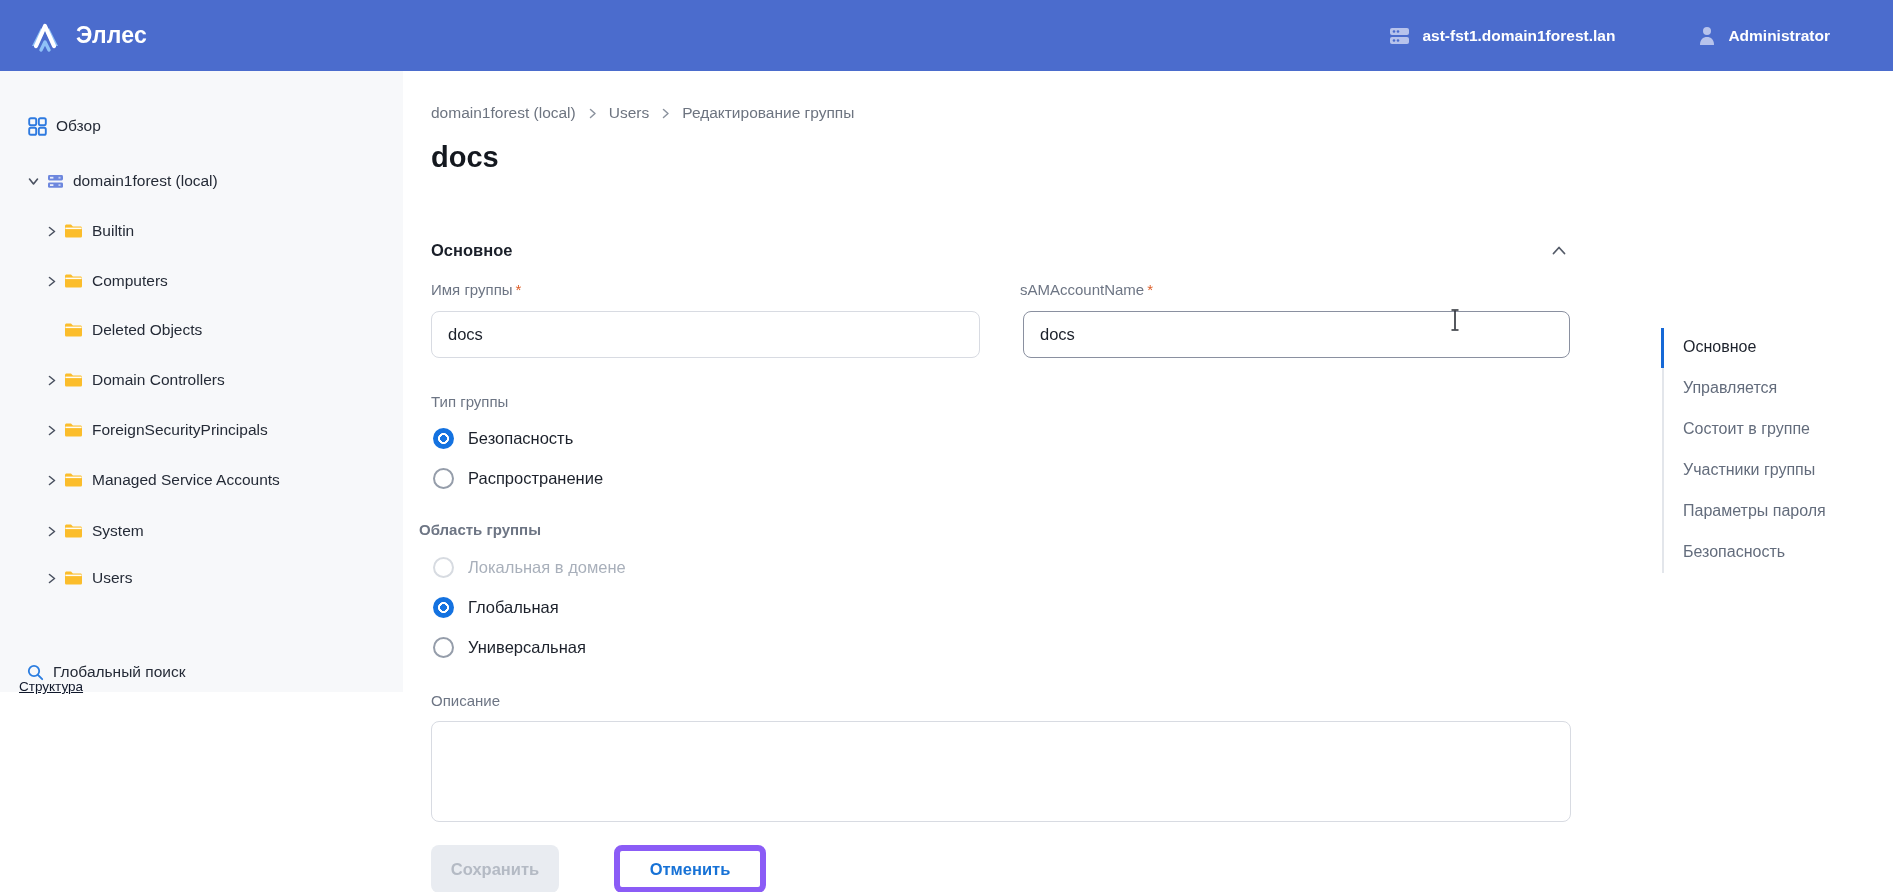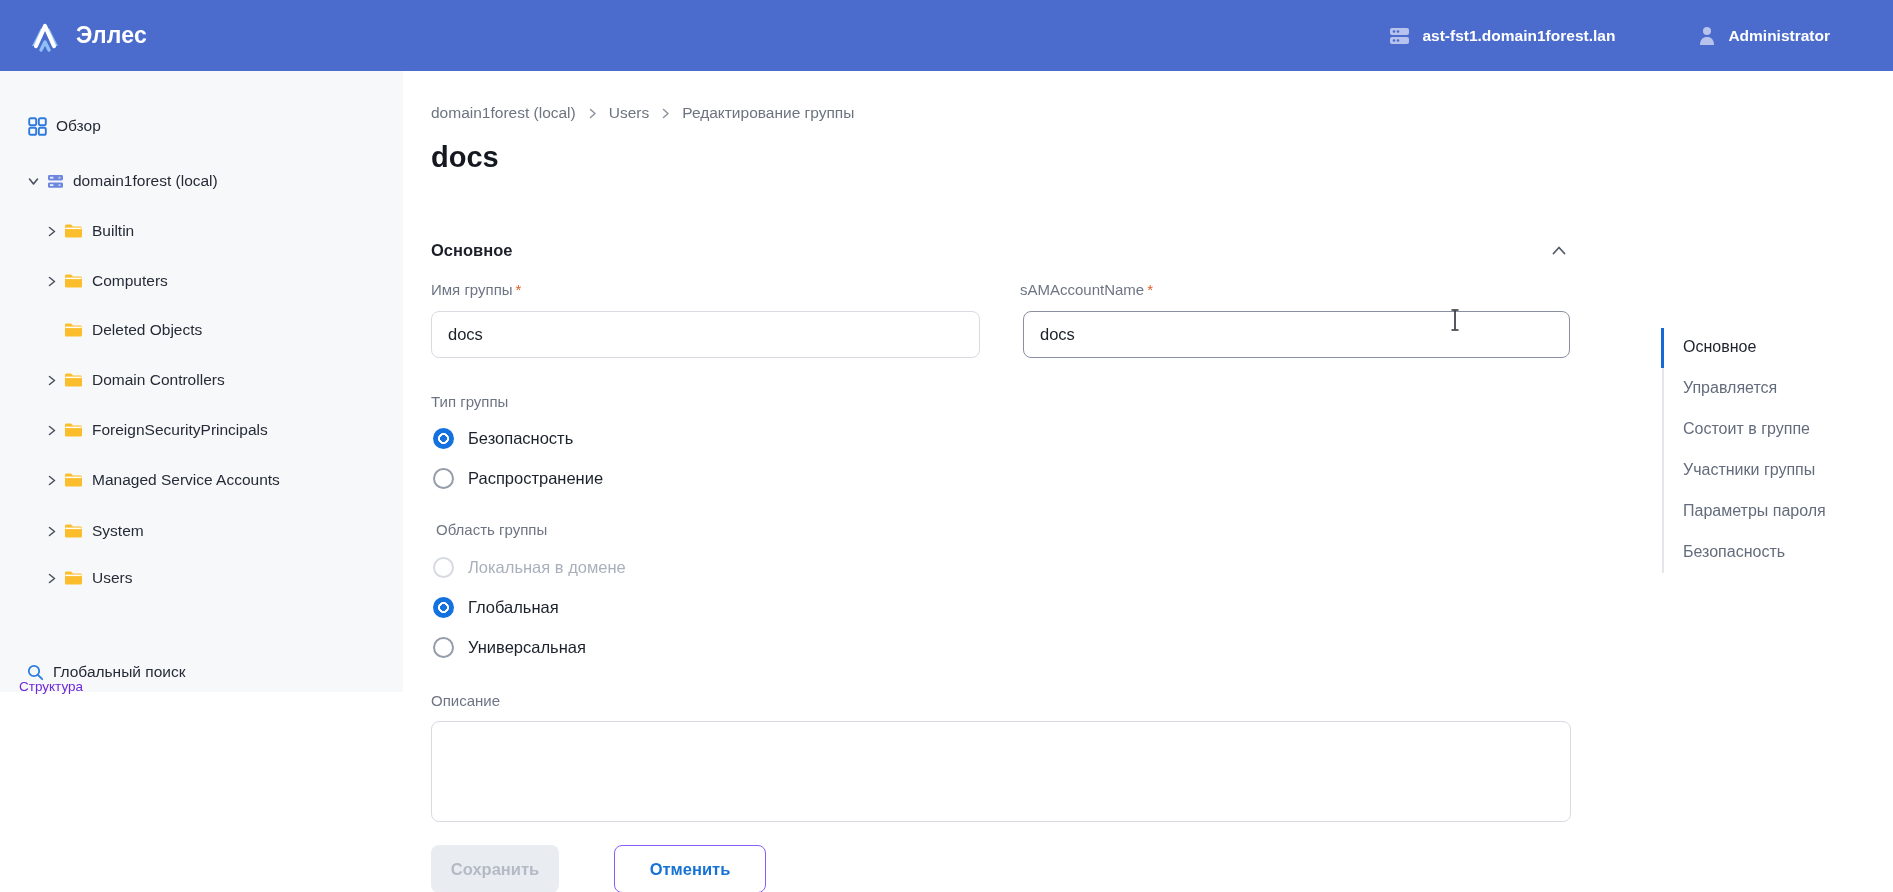--- a/index.html
+++ b/index.html
@@ -14,21 +14,21 @@
   .header-right { margin-left:auto; display:flex; align-items:center; gap:82px; padding-right:63px; }
   .hchip { display:flex; align-items:center; gap:11px; color:#fff; font-size:15.5px; font-weight:600; }
 
   
   .sidebar { position:absolute; left:0; top:71px; width:403px; height:621px;
     background:#f7f8fa; }
   .srow { position:absolute; display:flex; align-items:center; height:24px;
     font-size:15.5px; color:#252b37; white-space:nowrap; cursor:default; }
   .srow .lbl { margin-left:9px; }
   .tree-sp { display:inline-block; width:18px; }
-  .muted-cap { position:absolute; left:19px; top:608px; font-size:13.5px; color:#6d28d9; }
+  .muted-cap { position:absolute; left:19px; top:608px; font-size:13.5px; color:#0f172a;text-decoration:underline; }
 
   
   .main { position:absolute; left:403px; top:71px; width:1490px; height:821px; background:#fff; }
   .abs { position:absolute; }
   .breadcrumb { left:28px; top:33px; display:flex; align-items:center; gap:10px;
     font-size:15.5px; color:#6d7480; }
   .crumb { cursor:pointer; }
   .page-title { left:28px; top:70px; font-size:29px; font-weight:700; color:#14181f; }
   .section-title { left:28px; top:170px; font-size:16.5px; font-weight:700; color:#1a1f29; }
   .collapse-btn { left:1147px; top:171px; cursor:pointer; width:18px; height:18px; }
@@ -49,21 +49,21 @@
   .radio-label.disabled { color:#a9b0bb; }
 
   .textarea { position:absolute; left:28px; top:650px; width:1140px; height:101px;
     border:1px solid #d8dbe2; border-radius:8px; resize:none; outline:none;
     font-family:"Liberation Sans","DejaVu Sans",sans-serif; font-size:16px; padding:10px 14px; }
 
   .btn { position:absolute; top:774px; height:48px; border-radius:8px; font-size:16.5px;
     font-weight:600; border:none; cursor:pointer;
     font-family:"Liberation Sans","DejaVu Sans",sans-serif; }
   .btn-save { left:28px; width:128px; background:#e9ecf1; color:#b4bac4; cursor:default; }
-  .btn-cancel { left:211px; width:152px; background:#fff; border:1px solid #8b5cf6; color:#1772d6; }
+  .btn-cancel { left:211px; width:152px; background:#fff; border:6px solid #8b5cf6; color:#1772d6; }
 
   
   .secnav-line { position:absolute; left:1259px; top:257px; width:2px; height:245px; background:#e3e6eb; }
   .secnav-active-bar { position:absolute; left:1258px; top:257px; width:3px; height:40px; background:#1668d6; }
   .secnav-item { position:absolute; left:1280px; height:22px; display:flex; align-items:center;
     font-size:16px; color:#636c7c; cursor:pointer; white-space:nowrap; }
   .secnav-item.active { color:#1d222c; }
 
   .cursor-ibeam { position:absolute; left:1046px; top:237px; }
 </style>
@@ -268,21 +268,21 @@
   <div class="abs field-label" style="left:28px; top:322px;">Тип группы</div>
   <div class="radio-row" style="left:30px; top:356px;">
     <span class="radio checked"></span>
     <span class="radio-label">Безопасность</span>
   </div>
   <div class="radio-row" style="left:30px; top:396px;">
     <span class="radio unchecked"></span>
     <span class="radio-label">Распространение</span>
   </div>
 
-  <div class="abs field-label" style="left:33px; top:450px;">Область группы</div>
+  <div class="abs field-label" style="left:16px; top:450px;font-weight:bold;">Область группы</div>
   <div class="radio-row" style="left:30px; top:485px; cursor:default;">
     <span class="radio disabled"></span>
     <span class="radio-label disabled">Локальная в домене</span>
   </div>
   <div class="radio-row" style="left:30px; top:525px;">
     <span class="radio checked"></span>
     <span class="radio-label">Глобальная</span>
   </div>
   <div class="radio-row" style="left:30px; top:565px;">
     <span class="radio unchecked"></span>

